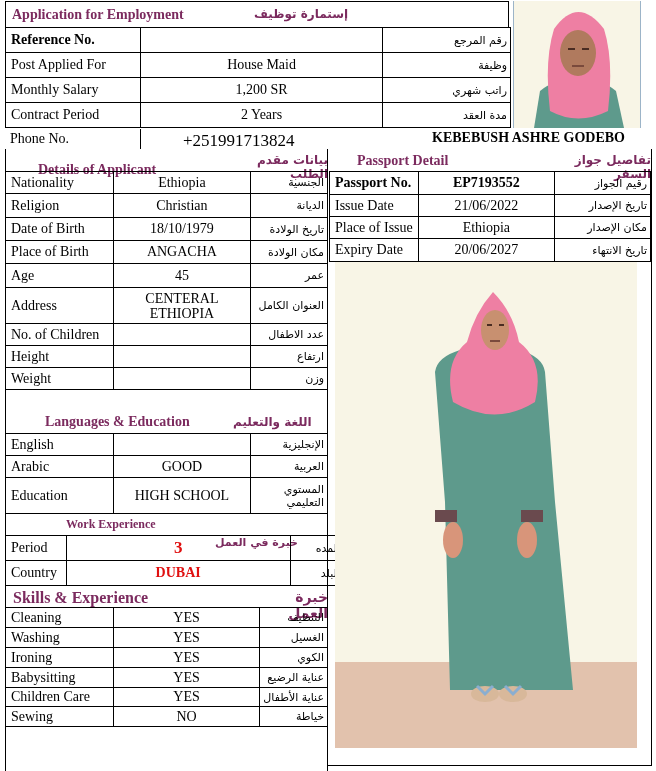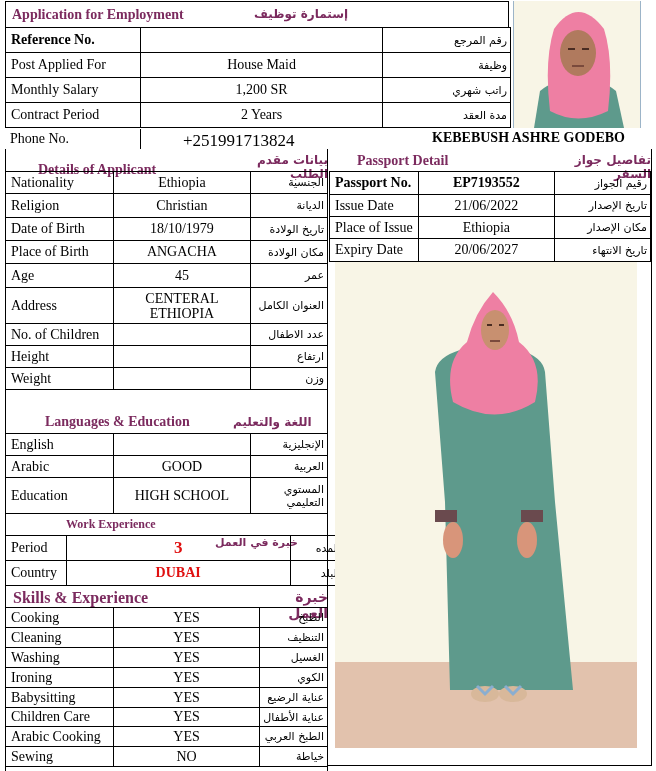--- a/index.html
+++ b/index.html
@@ -196,25 +196,20 @@
   <span class="abs maroon hdr-ar" style="left:268px;top:4px;font-size:14px;">خبرة العمل</span>
 </div>
 
 <table style="left:5px;top:607px;width:323px;">
   <colgroup>
       <col style="width:108px">
       <col style="width:148px">
       <col style="width:67px">
     </colgroup>
   <tbody>
-      <tr style="height:20px">
-        <td>Cooking</td>
-        <td class="c">YES</td>
-        <td class="ar">الطبخ</td>
-      </tr>
   <tr style="height:20px">
         <td>Cleaning</td>
         <td class="c">YES</td>
         <td class="ar">التنظيف</td>
       </tr>
   <tr style="height:20px">
         <td>Washing</td>
         <td class="c">YES</td>
         <td class="ar">الغسيل</td>
       </tr>
@@ -225,25 +220,20 @@
       </tr>
   <tr style="height:20px">
         <td>Babysitting</td>
         <td class="c">YES</td>
         <td class="ar">عناية الرضيع</td>
       </tr>
   <tr style="height:19px">
         <td>Children Care</td>
         <td class="c">YES</td>
         <td class="ar">عناية الأطفال</td>
-      </tr>
-  <tr style="height:20px">
-        <td>Arabic Cooking</td>
-        <td class="c">YES</td>
-        <td class="ar">الطبخ العربي</td>
       </tr>
   <tr style="height:20px">
         <td>Sewing</td>
         <td class="c">NO</td>
         <td class="ar">خياطة</td>
       </tr>
 </tbody>
   </table>
 
 <div class="abs" style="left:328px;top:149px;width:324px;height:617px;border-right:1px solid #000;border-bottom:1px solid #000;"></div>

